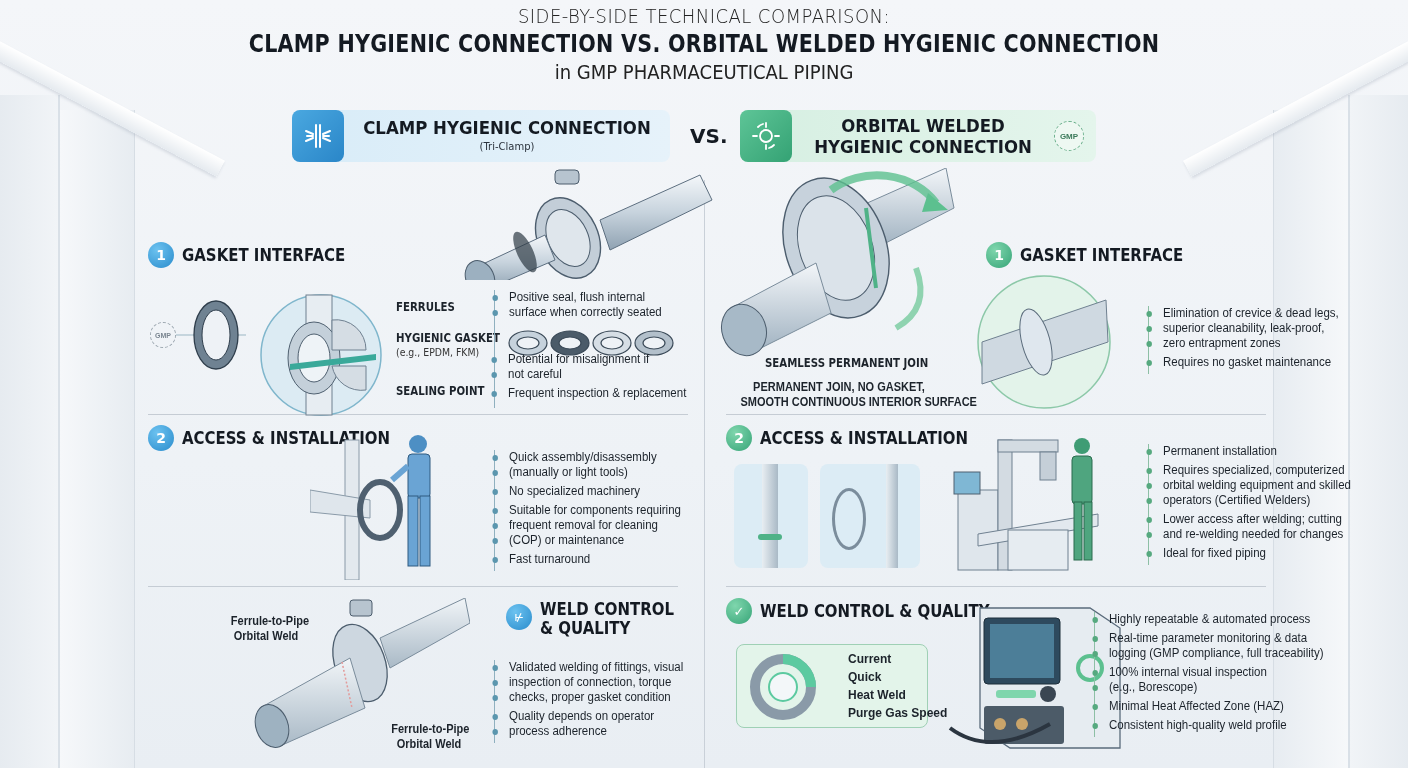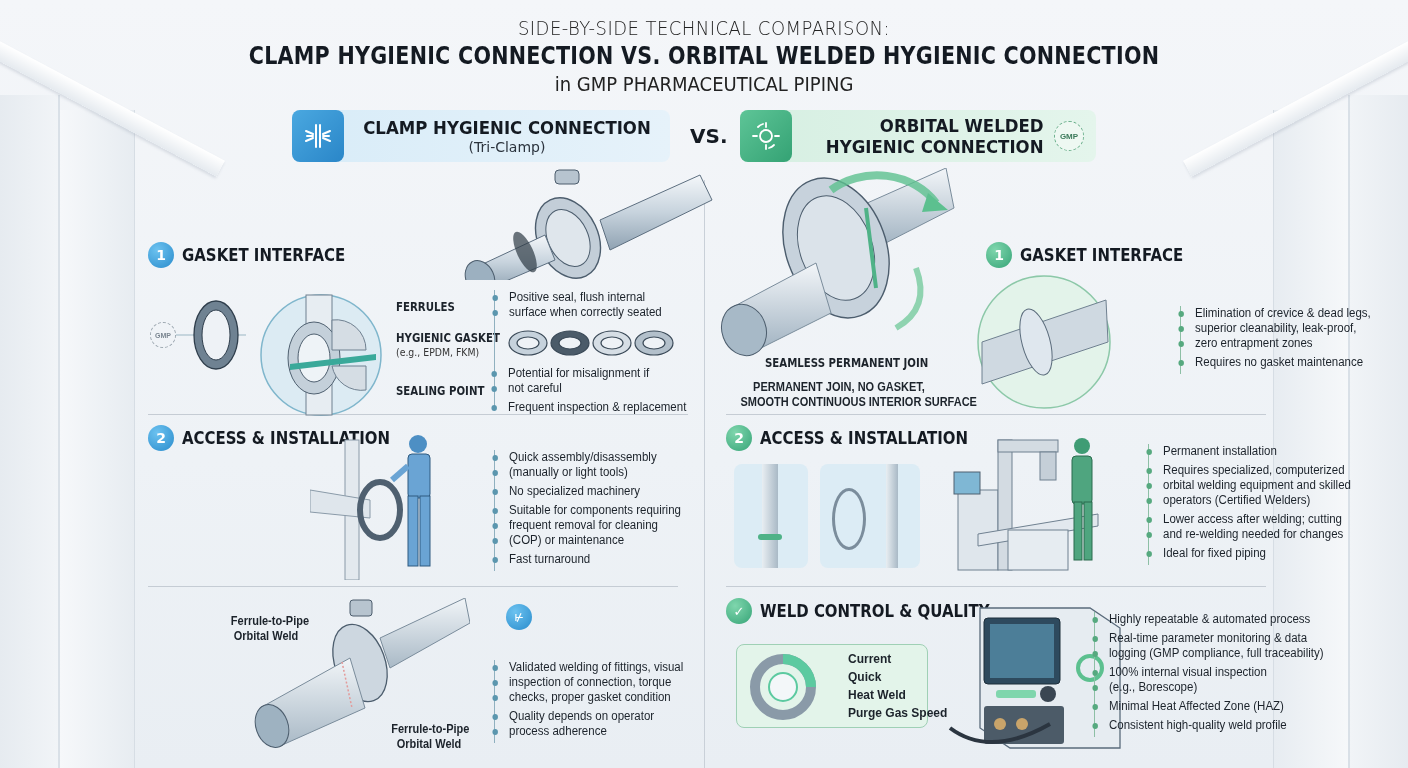--- a/index.html
+++ b/index.html
@@ -7,35 +7,35 @@
   body{font-family:"Liberation Sans",sans-serif;color:#1a1f26;
     background:linear-gradient(180deg,#f4f6f9 0%,#eef2f6 60%,#e9eef3 100%);position:relative}
   .room{position:absolute;inset:0;pointer-events:none}
   .wall-l{position:absolute;left:0;top:95px;width:60px;height:673px;background:linear-gradient(90deg,#e6ebf0,#f1f4f7);border-right:2px solid #d9e0e7}
   .wall-l2{position:absolute;left:60px;top:110px;width:75px;height:658px;background:linear-gradient(90deg,#f6f8fa,#e7ecf1);border-right:1px solid #d6dde4;border-radius:0 0 0 0}
   .beam-l{position:absolute;left:-40px;top:20px;width:300px;height:18px;background:linear-gradient(180deg,#ffffff,#e5eaef);transform:rotate(28deg);transform-origin:left top;box-shadow:0 2px 3px rgba(150,160,175,.3)}
   .wall-r{position:absolute;right:0;top:95px;width:60px;height:673px;background:linear-gradient(270deg,#e6ebf0,#f1f4f7);border-left:2px solid #d9e0e7}
   .wall-r2{position:absolute;right:60px;top:110px;width:75px;height:658px;background:linear-gradient(270deg,#f6f8fa,#e7ecf1);border-left:1px solid #d6dde4}
   .beam-r{position:absolute;right:-40px;top:20px;width:300px;height:18px;background:linear-gradient(180deg,#ffffff,#e5eaef);transform:rotate(-28deg);transform-origin:right top;box-shadow:0 2px 3px rgba(150,160,175,.3)}
 
-  .title-block{position:absolute;top:16px;left:0;width:1408px;text-align:center}
+  .title-block{position:absolute;top:4px;left:0;width:1408px;text-align:center}
   .t1{font-size:20px;letter-spacing:.5px;color:#222;font-family:"DejaVu Sans",sans-serif;font-weight:300;transform:scaleX(.9)}
   .t2{font-size:24px;font-weight:700;letter-spacing:.3px;margin-top:2px;color:#141a22;font-family:"DejaVu Sans",sans-serif;transform:scaleX(.86)}
   .t3{font-size:20px;color:#222;margin-top:2px;font-family:"DejaVu Sans",sans-serif;transform:scaleX(.9)}
 
   .hdr{position:absolute;top:110px;height:52px;border-radius:8px;display:flex;align-items:center}
   .hdr-left{left:292px;width:378px;background:linear-gradient(90deg,#d8ecf8,#e6f2fa)}
   .hdr-right{left:740px;width:356px;background:linear-gradient(90deg,#d6efe2,#e4f5ec)}
   .hdr-icon{width:52px;height:52px;border-radius:8px;display:flex;align-items:center;justify-content:center}
   .hdr-left .hdr-icon{background:linear-gradient(135deg,#4aa8e0,#2a86c8)}
   .hdr-right .hdr-icon{background:linear-gradient(135deg,#5ec597,#34a274)}
   .hdr-text{flex:1;text-align:center;font-family:"DejaVu Sans",sans-serif}
   .hdr-main{font-size:18px;font-weight:700;color:#141a22;line-height:21px;transform:scaleX(.92)}
-  .hdr-sub{font-size:14px;color:#2b333d;line-height:18px}
-  .hdr-right .hdr-text{text-align:right;}
+  .hdr-sub{font-size:10px;color:#2b333d;line-height:18px}
+  .hdr-right .hdr-text{text-align:center;}
   .gmp-seal{width:30px;height:30px;border-radius:50%;border:1.5px dashed #6bb08c;display:flex;align-items:center;justify-content:center;font-size:8px;font-weight:700;color:#3b7a5a;margin-right:12px;background:#eef8f2}
   .vs{position:absolute;left:690px;top:124px;font-size:20px;font-weight:700;font-family:"DejaVu Sans",sans-serif;color:#141a22}
 
   .divider-v{position:absolute;left:704px;top:180px;width:1px;height:588px;background:#c9d0d8}
   .divider-h{position:absolute;height:1px;background:#c5ccd4}
 
   .sec-title{position:absolute;display:flex;align-items:center;gap:8px;font-size:17px;font-weight:700;color:#141a22;font-family:"DejaVu Sans",sans-serif}
   .sec-title span.lbl{transform:scaleX(.88);transform-origin:left center;white-space:nowrap}
   .num{width:26px;height:26px;border-radius:50%;display:flex;align-items:center;justify-content:center;color:#fff;font-size:14px;font-weight:700}
   .num.blue{background:radial-gradient(circle at 35% 30%,#6cc2f0,#2a8ccc)}
@@ -166,21 +166,21 @@
     <ellipse cx="22" cy="15" rx="19" ry="12" fill="#c6d2dc"></ellipse>
       <ellipse cx="22" cy="15" rx="11" ry="6" fill="#eef2f6"></ellipse>
     <ellipse cx="64" cy="15" rx="19" ry="12" fill="#4b5b69"></ellipse>
       <ellipse cx="64" cy="15" rx="11" ry="6" fill="#eef2f6"></ellipse>
     <ellipse cx="106" cy="15" rx="19" ry="12" fill="#d6dee5"></ellipse>
       <ellipse cx="106" cy="15" rx="11" ry="6" fill="#eef2f6"></ellipse>
     <ellipse cx="148" cy="15" rx="19" ry="12" fill="#b3c0cb"></ellipse>
       <ellipse cx="148" cy="15" rx="11" ry="6" fill="#eef2f6"></ellipse>
   </g>
 </svg>
-<ul class="bullets" style="left:494px;top:366px;border-left:none">
+<ul class="bullets" style="left:494px;top:352px;border-left:none">
   <li>Potential for misalignment if</li>
   <li style="margin-top:-4px">not careful</li>
   <li>Frequent inspection &amp; replacement</li>
 </ul>
 
 <div class="sec-title" style="left:148px;top:425px">
   <div class="num blue">2</div>
   <span class="lbl">ACCESS &amp; INSTALLATION</span>
 </div>
 <svg class="illus" style="left:310px;top:430px" width="170" height="150">
@@ -220,20 +220,24 @@
 <div class="label-c" style="left:226px;top:614px;width:80px">
   <div>Ferrule-to-Pipe</div>
   <div>Orbital Weld</div>
 </div>
 <div class="label-c" style="left:386px;top:722px;width:86px">
   <div>Ferrule-to-Pipe</div>
   <div>Orbital Weld</div>
 </div>
 <div class="sec-title" style="left:506px;top:600px;align-items:flex-start">
   <div class="num blue" style="margin-top:4px;font-size:10px">⊬</div>
+  <div style="line-height:19px">
+    <div class="lbl" style="transform:scaleX(.88);transform-origin:left">WELD CONTROL</div>
+    <div class="lbl" style="transform:scaleX(.88);transform-origin:left">&amp; QUALITY</div>
+  </div>
 </div>
 <ul class="bullets" style="left:494px;top:660px">
   <li>Validated welding of fittings, visual</li>
   <li style="margin-top:-4px">inspection of connection, torque</li>
   <li style="margin-top:-4px">checks, proper gasket condition</li>
   <li>Quality depends on operator</li>
   <li style="margin-top:-4px">process adherence</li>
 </ul>
 
 <svg class="illus" style="left:716px;top:168px" width="240" height="195">
@@ -260,21 +264,21 @@
 </div>
 <div class="sec-title" style="left:986px;top:242px">
   <div class="num green">1</div>
   <span class="lbl">GASKET INTERFACE</span>
 </div>
 <svg class="illus" style="left:974px;top:272px" width="140" height="140">
   <circle cx="70" cy="70" r="66" fill="#e3f3ea" stroke="#8cc8a8" stroke-width="1.5"></circle>
   <path d="M8 70 L132 28 L134 70 L8 112 Z" fill="#cfd9e1" stroke="#6f8090"></path>
   <ellipse cx="62" cy="70" rx="14" ry="34" fill="#dfe7ee" stroke="#5a6b7b" transform="rotate(-15 62 70)"></ellipse>
 </svg>
-<ul class="bullets g" style="left:1180px;top:306px">
+<ul class="bullets g" style="left:1148px;top:306px">
   <li>Elimination of crevice &amp; dead legs,</li>
   <li style="margin-top:-4px">superior cleanability, leak-proof,</li>
   <li style="margin-top:-4px">zero entrapment zones</li>
   <li>Requires no gasket maintenance</li>
 </ul>
 
 <div class="sec-title" style="left:726px;top:425px">
   <div class="num green">2</div>
   <span class="lbl">ACCESS &amp; INSTALLATION</span>
 </div>

